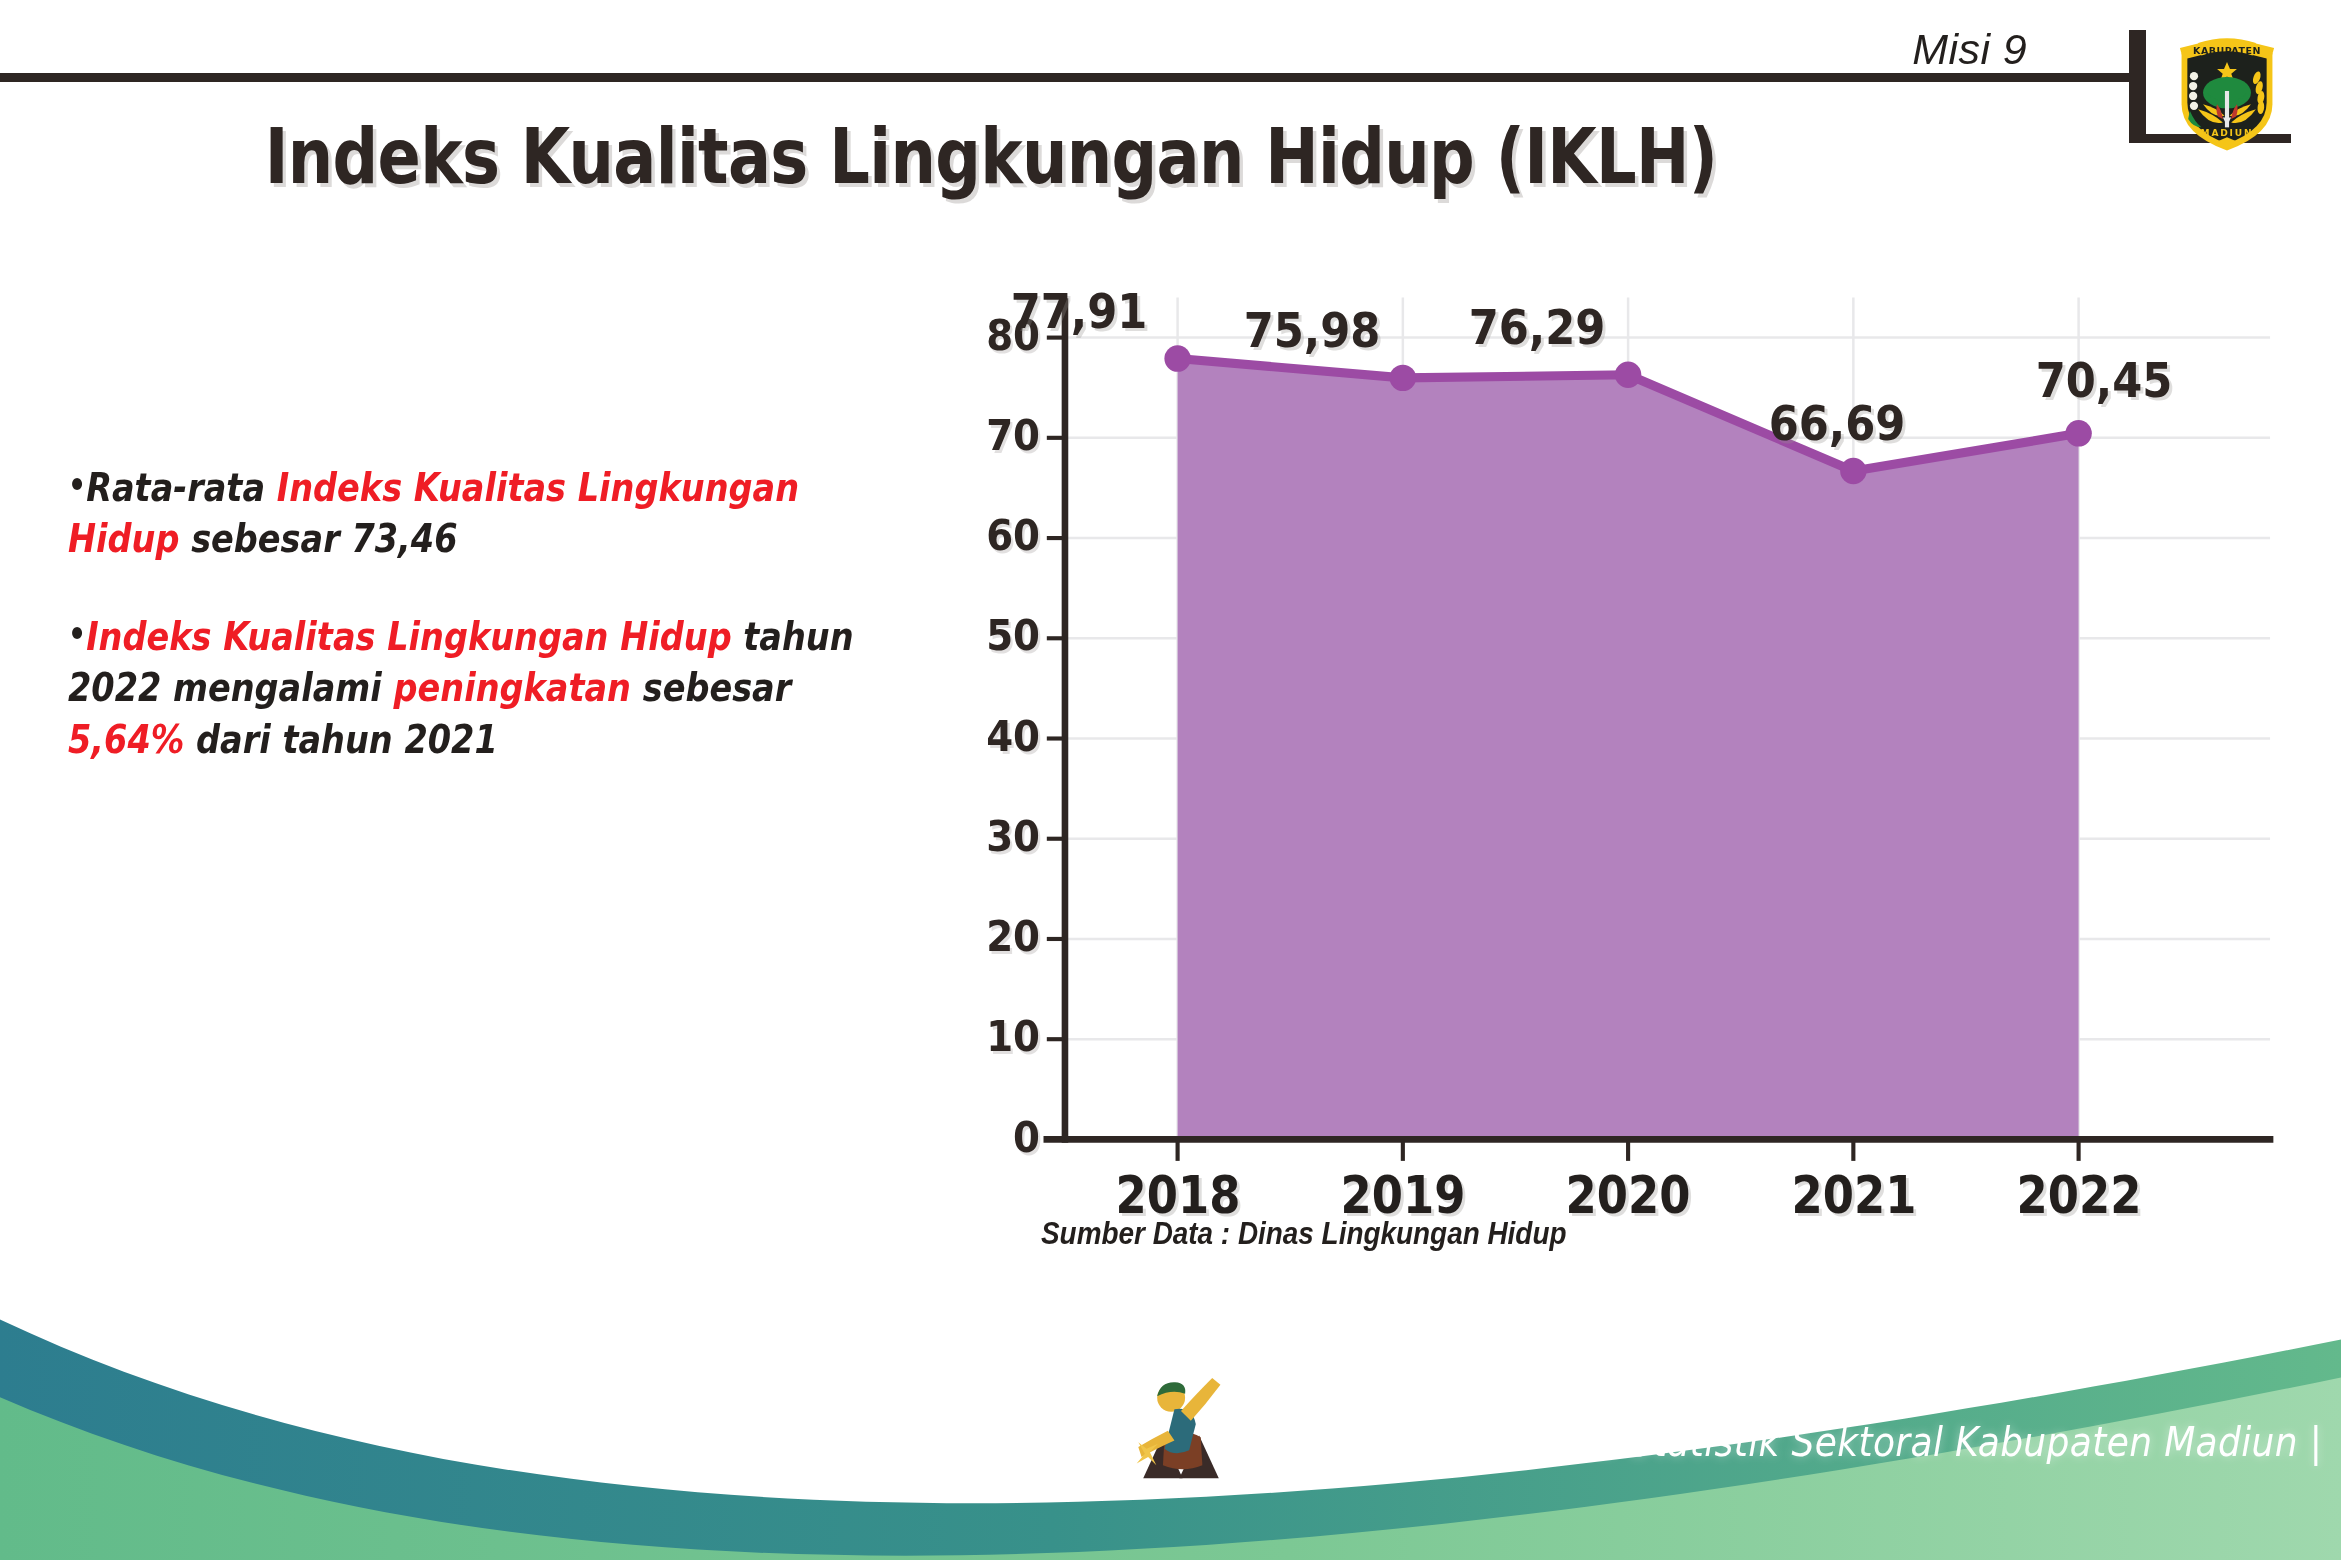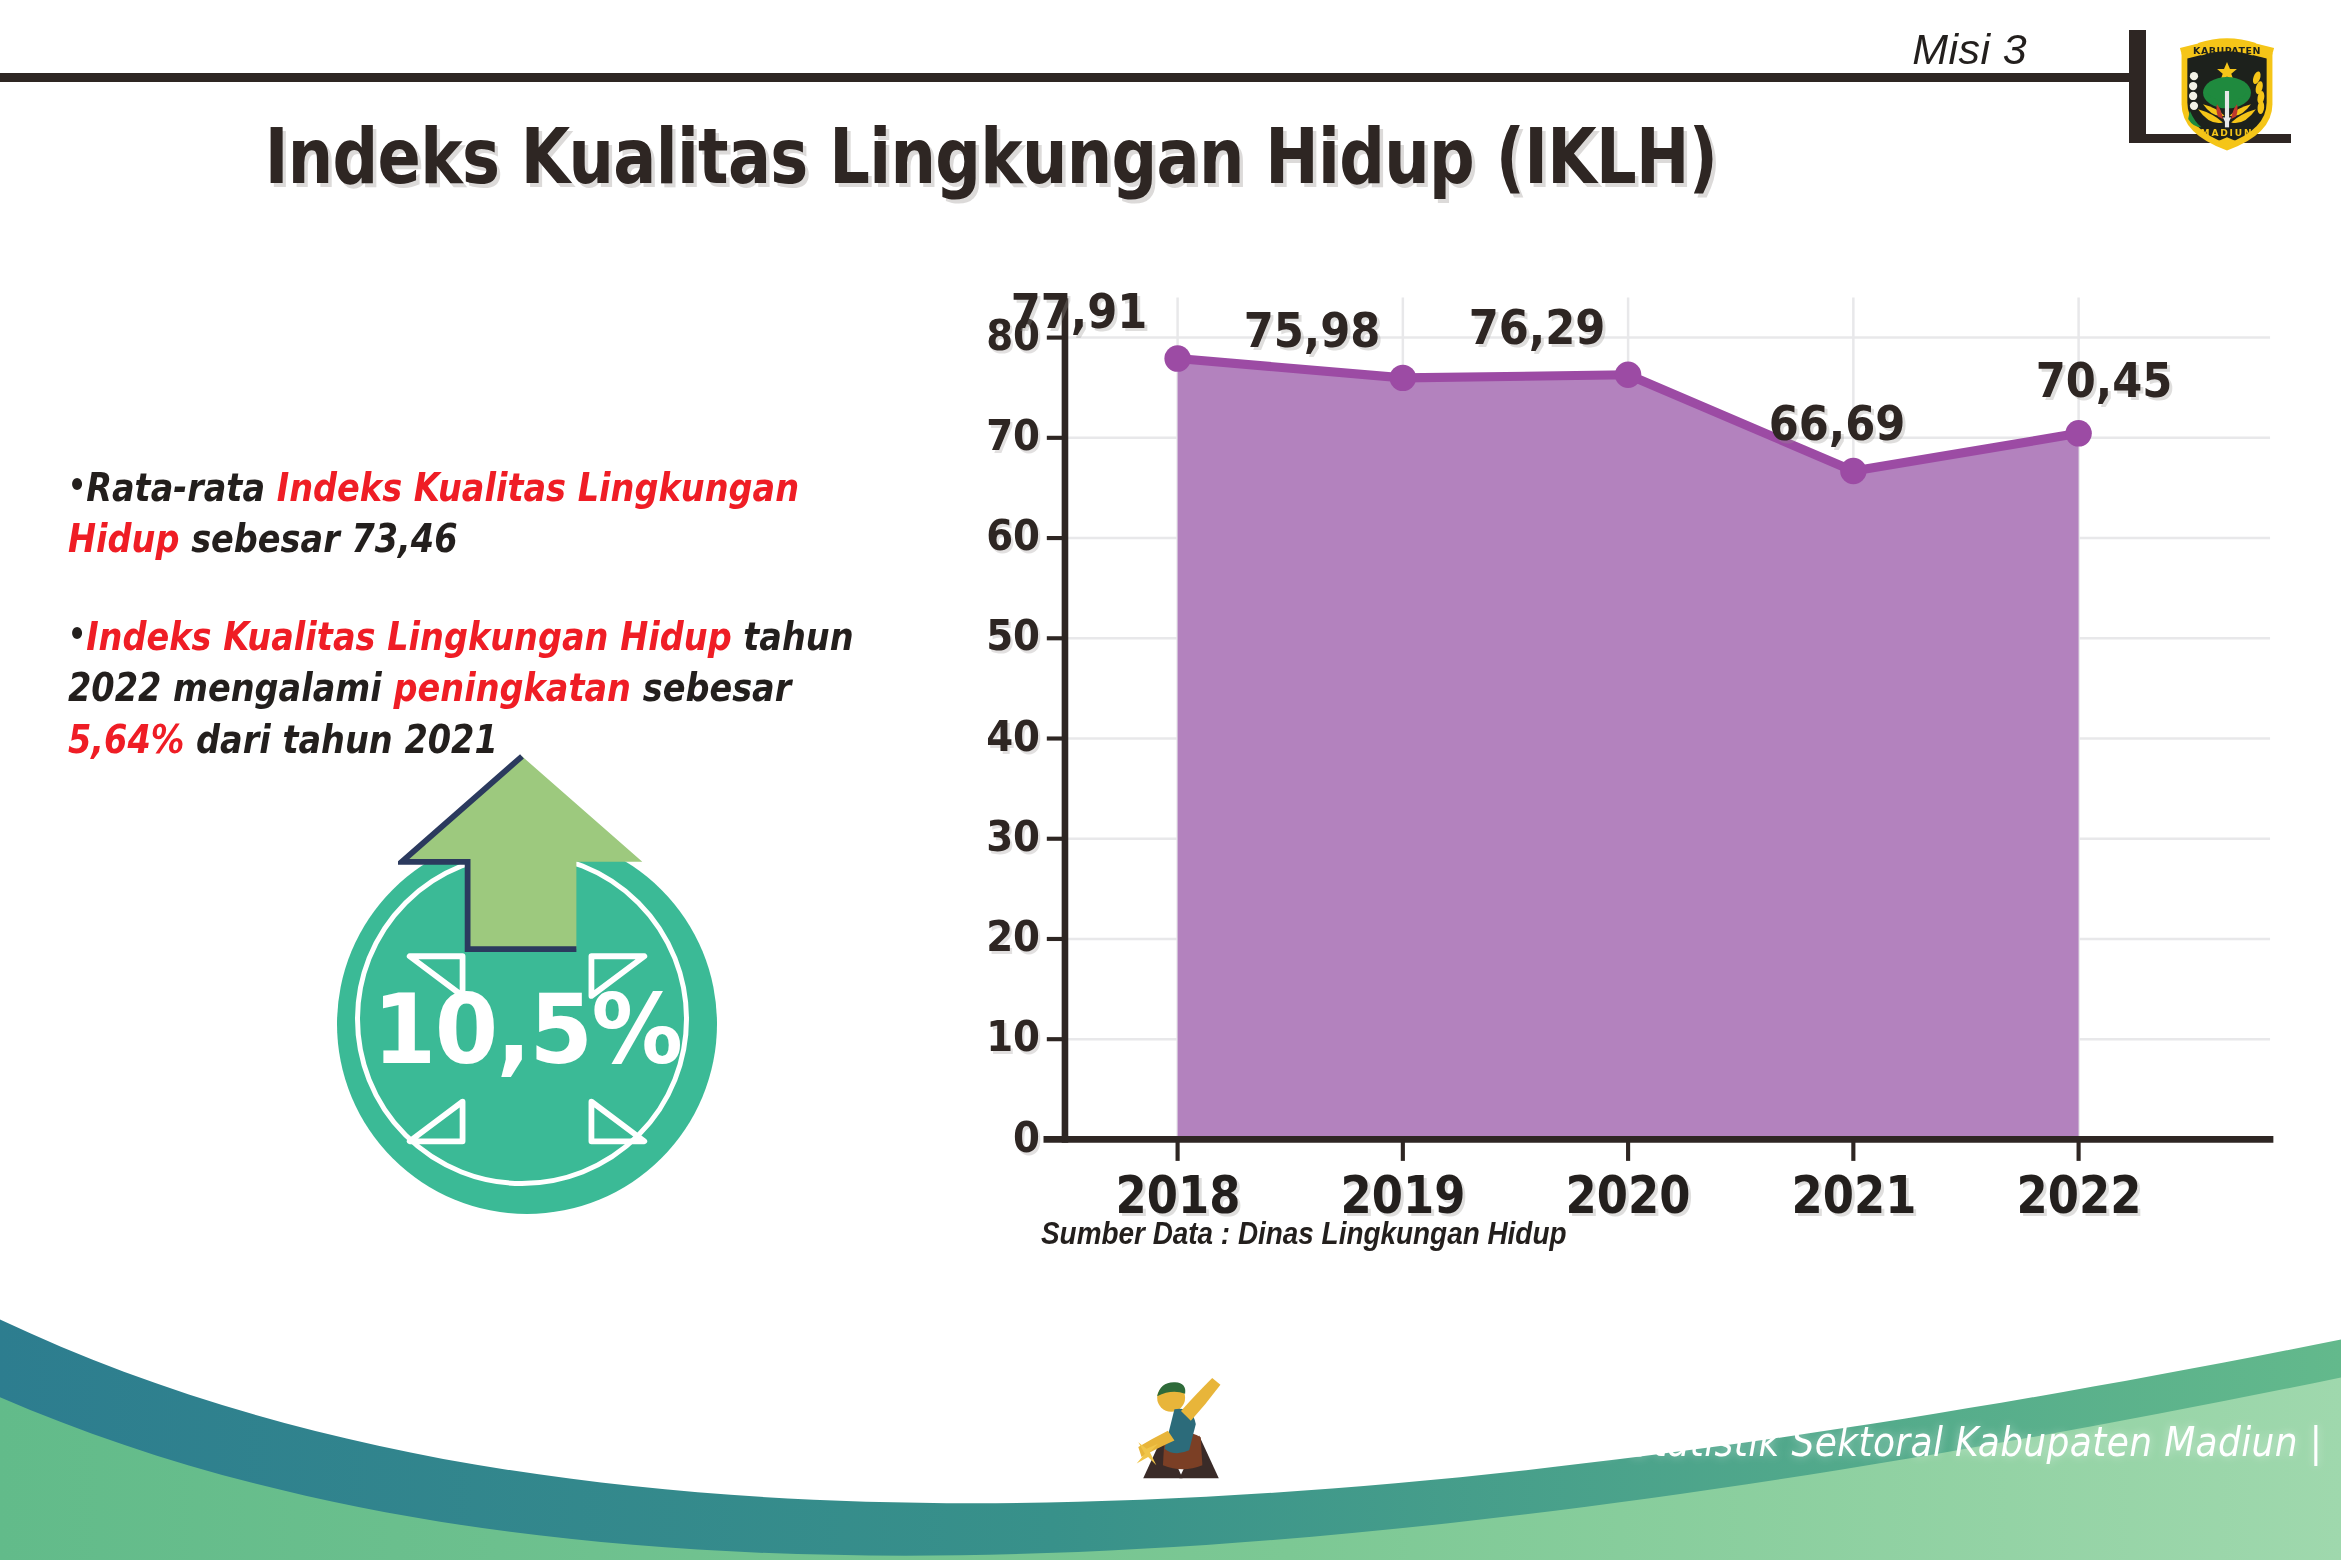--- a/index.html
+++ b/index.html
@@ -260,21 +260,21 @@
     width: 92px;
     height: 116px;
   }
 </style>
 </head>
 <body>
 
 <div id="slide">
 
   <div class="header-rule"></div>
-  <div class="misi-label">Misi 3</div>
+  <div class="misi-label">Misi 9</div>
   <div class="corner-bracket"></div>
   <div class="corner-bracket-h"></div>
 
   <div class="emblem">
     <svg width="114" height="126" viewBox="0 0 138 152">
       <path d="M14 30 L69 14 L124 30 L124 92 Q124 128 69 148 Q14 128 14 92 Z" fill="#f5c518"></path>
       <path d="M21 36 L69 22 L117 36 L117 90 Q117 122 69 140 Q21 122 21 90 Z" fill="#1d211c"></path>
       <path d="M12 24 L40 17 L44 31 L16 38 Z" fill="#f5c518"></path>
       <path d="M126 24 L98 17 L94 31 L122 38 Z" fill="#f5c518"></path>
       <path d="M34 18 Q69 6 104 18 L100 33 Q69 23 38 33 Z" fill="#f5c518"></path>
@@ -308,41 +308,20 @@
     </svg>
   </div>
 
   <div class="slide-title">Indeks Kualitas Lingkungan Hidup (IKLH)</div>
 
   <div class="bullets">
     <div class="bullet" id="bullet-0"><span class="dot">•</span><span><span>Rata-rata </span><span class="hl">Indeks Kualitas Lingkungan Hidup</span><span> sebesar 73,46</span></span></div>
     <div class="bullet" id="bullet-1"><span class="dot">•</span><span><span class="hl">Indeks Kualitas Lingkungan Hidup</span><span> tahun 2022 mengalami </span><span class="hl">peningkatan</span><span> sebesar </span><span class="hl">5,64%</span><span> dari tahun 2021</span></span></div>
   </div>
 
-  <div class="badge-wrap">
-    <div class="badge-circle"></div>
-    <div class="badge-ring"></div>
-    <div class="badge-ticks">
-      <svg width="380" height="380" viewBox="0 0 460 460">
-        <g fill="none" stroke="#ffffff" stroke-width="7" stroke-linejoin="round">
-          <polygon points="88,148 152,148 152,196"></polygon>
-          <polygon points="372,148 308,148 308,196"></polygon>
-          <polygon points="88,372 152,372 152,324"></polygon>
-          <polygon points="372,372 308,372 308,324"></polygon>
-        </g>
-      </svg>
-    </div>
-    <div class="badge-arrow">
-      <svg width="248" height="206" viewBox="0 0 300 250">
-        <polygon points="150,4 296,132 216,132 216,238 84,238 84,132 4,132" fill="#9dc97e"></polygon>
-        <polyline points="150,4 4,132 84,132 84,238 216,238" fill="none" stroke="#2b3a5e" stroke-width="7"></polyline>
-      </svg>
-    </div>
-    <div class="badge-pct">10,5%</div>
-  </div>
 
   <div class="chart">
     <svg class="chart-svg" width="1321" height="1007" viewBox="0 0 1600 1220">
       <g id="gridlines" stroke="#e8e8ea" stroke-width="3">
           <line x1="110" x2="1570" y1="918.5714285714286" y2="918.5714285714286"></line>
           <line x1="110" x2="1570" y1="797.1428571428571" y2="797.1428571428571"></line>
           <line x1="110" x2="1570" y1="675.7142857142858" y2="675.7142857142858"></line>
           <line x1="110" x2="1570" y1="554.2857142857143" y2="554.2857142857143"></line>
           <line x1="110" x2="1570" y1="432.8571428571429" y2="432.8571428571429"></line>
           <line x1="110" x2="1570" y1="311.42857142857144" y2="311.42857142857144"></line>

